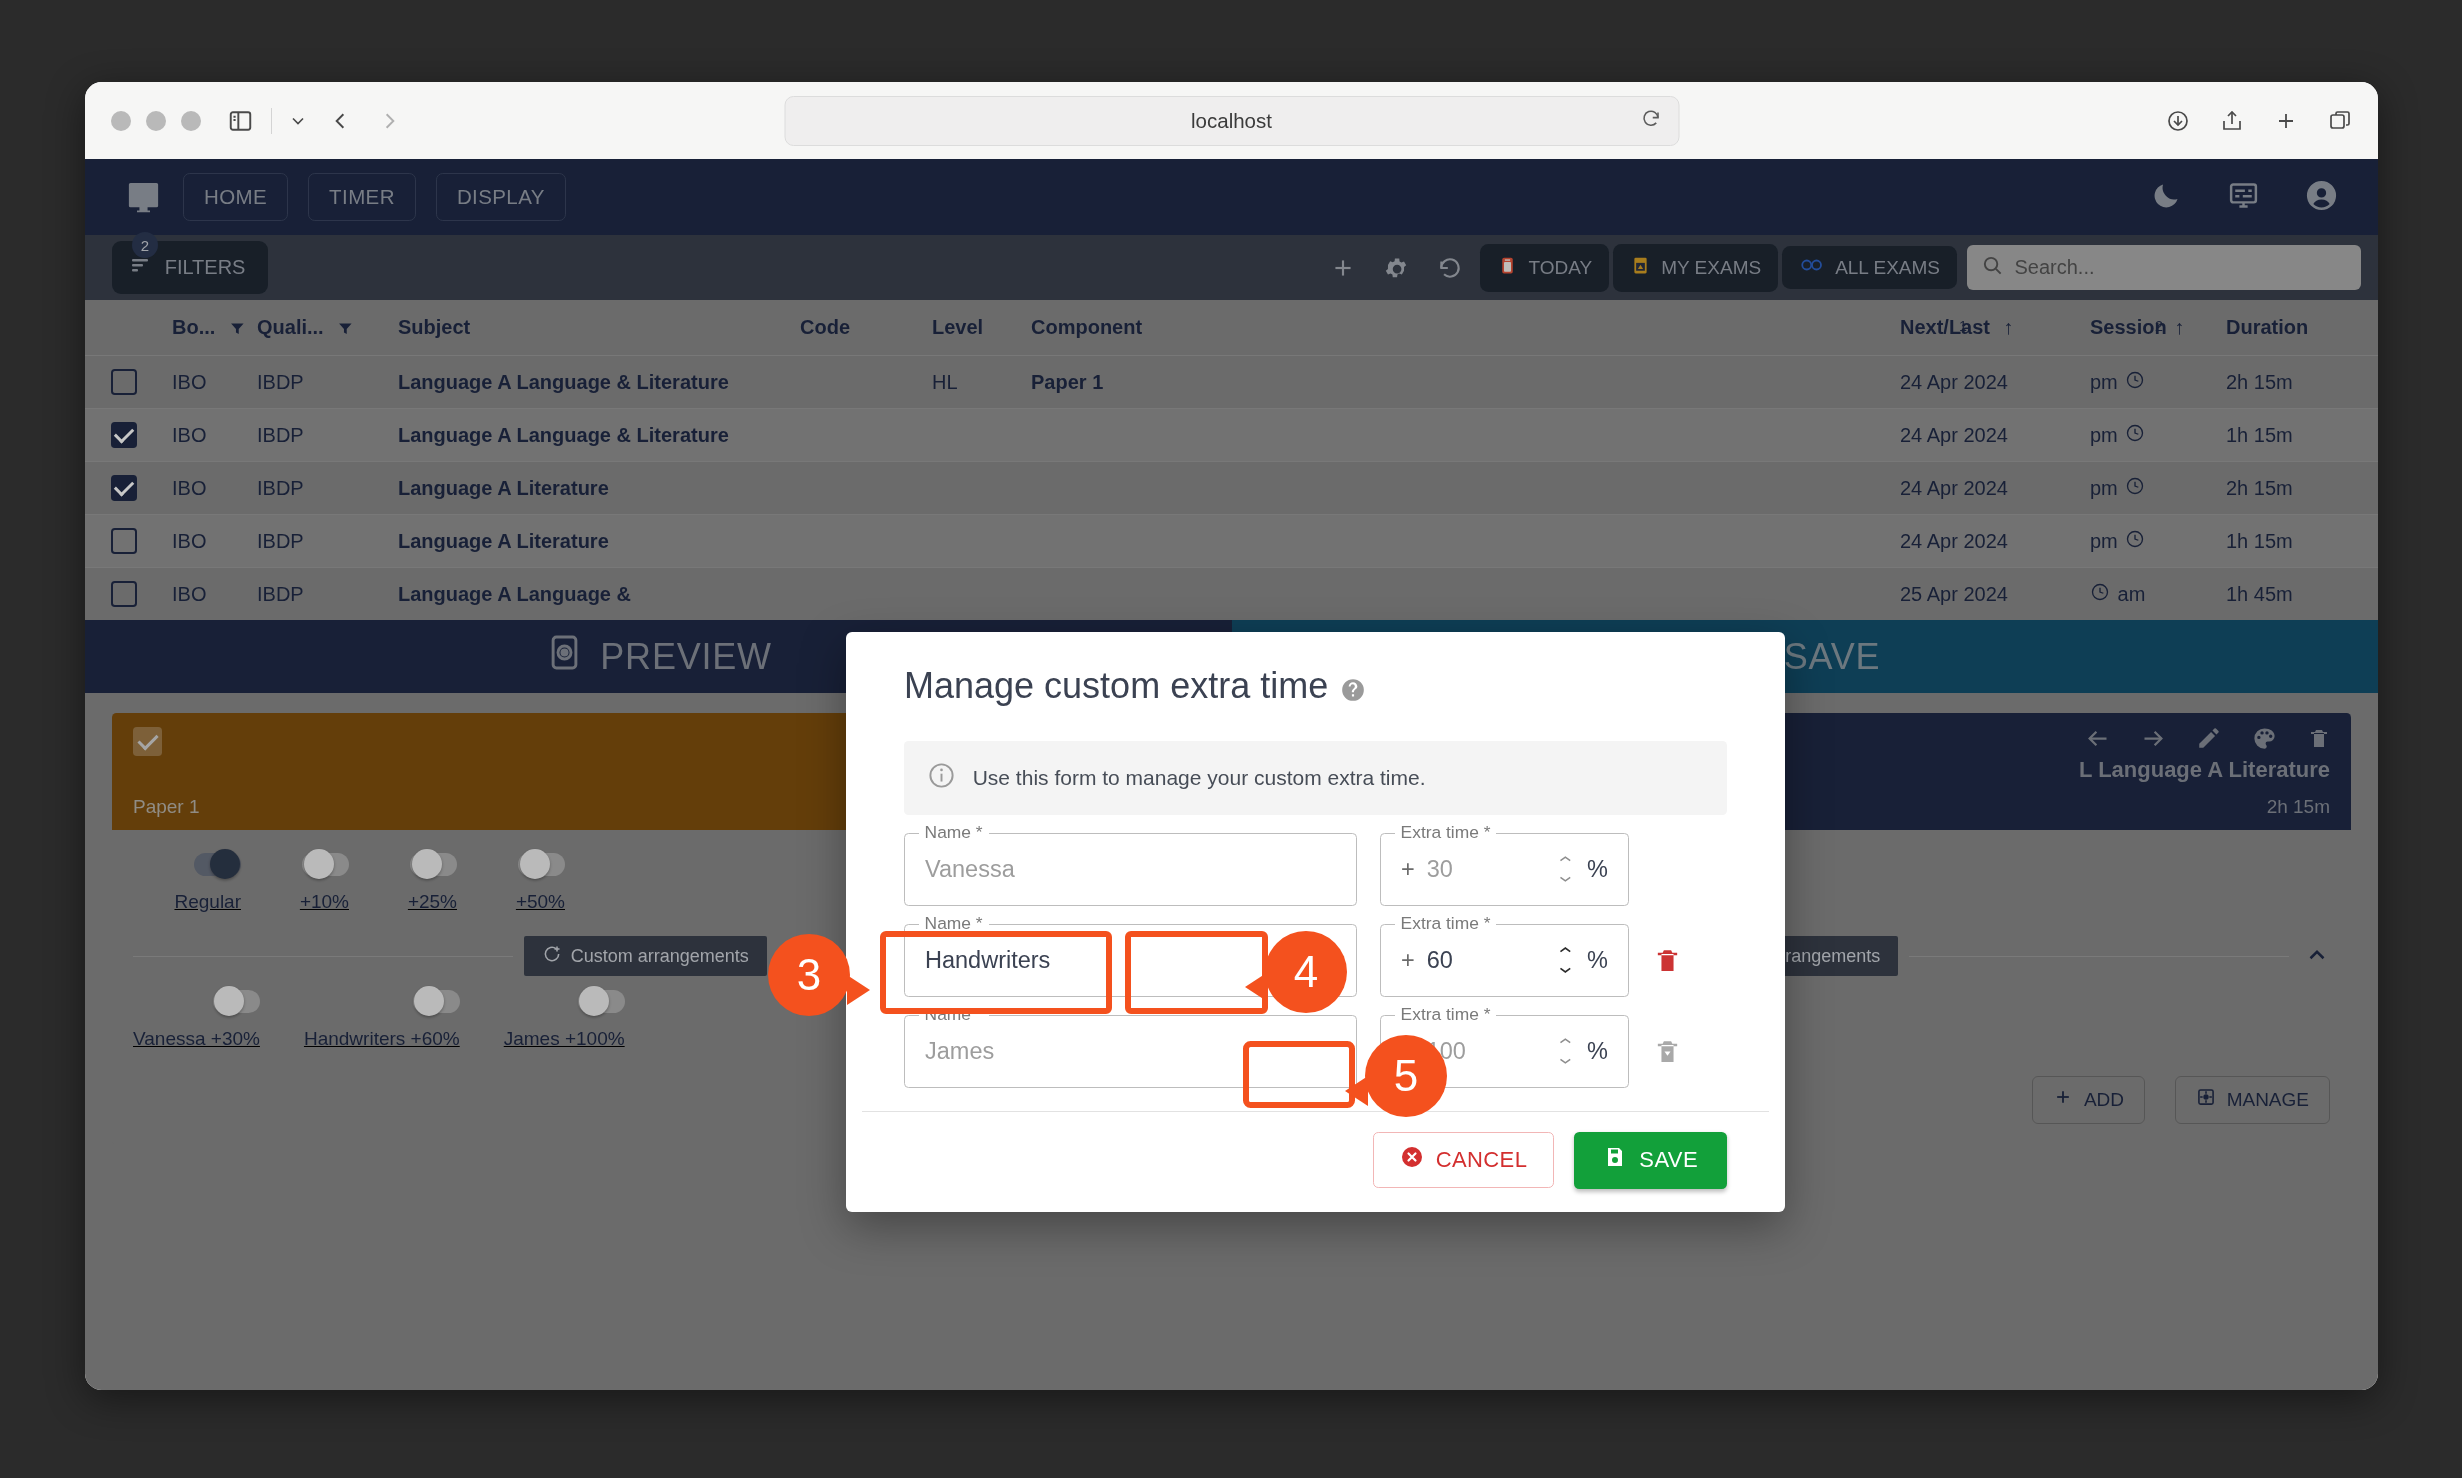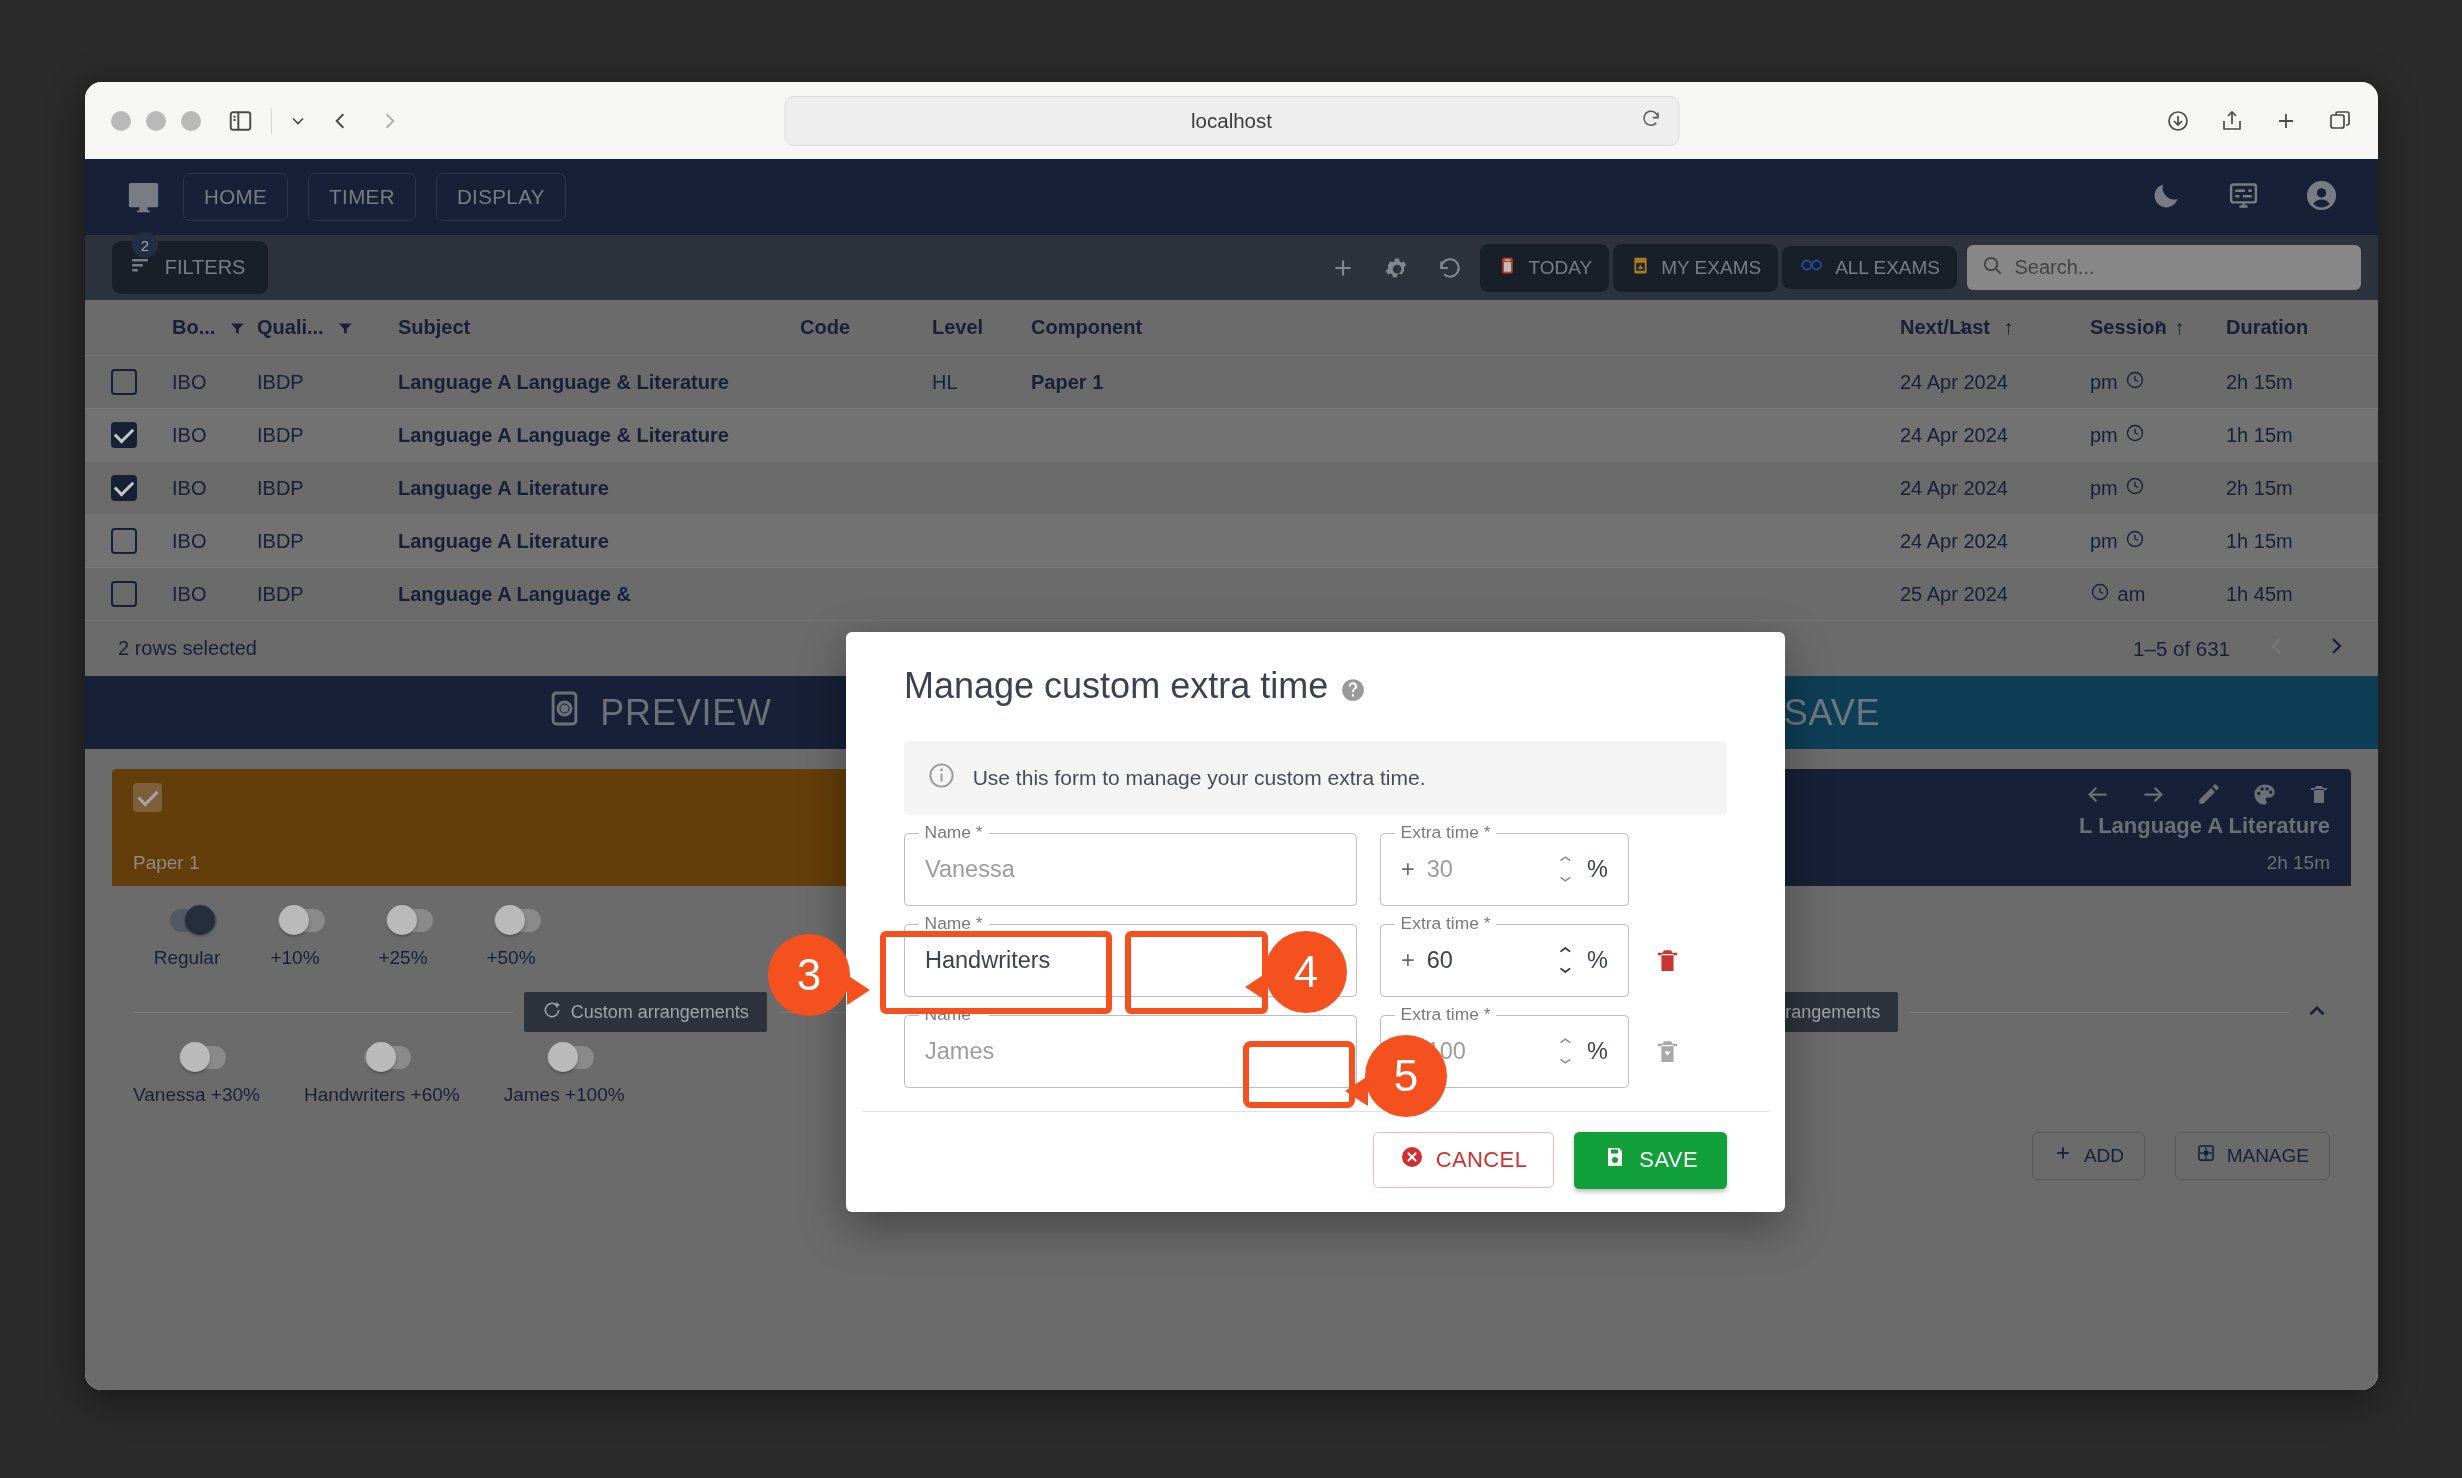--- a/index.html
+++ b/index.html
@@ -217,21 +217,21 @@
   .card-dur {
     position: absolute; right: 21px; bottom: 12px;
     color: #8a8f99; font-size: 19px;
   }
   .card-icons {
     position: absolute; right: 20px; top: 12px;
     display: flex; gap: 29px; color: #8a8f99;
   }
   .card-body { background: #8a8a8a; padding: 23px 21px 20px; position: relative; }
   .toggle-row { display: flex; gap: 0; }
-  .toggle-cell { width: 108px; display: flex; flex-direction: column; align-items: center; }
+  .toggle-cell { width: 108px; display: flex; flex-direction: column; align-items: flex-end; text-decoration: underline; }
   .toggle-cell.wide { width: auto; margin-right: 44px; }
   .switch {
     width: 47px; height: 23px; border-radius: 12px;
     background: #b1b1b1; position: relative; margin-left: 12px;
   }
   .switch::after {
     content: ""; position: absolute; left: 1.5px; top: -3.8px;
     width: 30px; height: 30px; border-radius: 50%;
     background: #efefef; box-shadow: 0 1.5px 3px rgba(0,0,0,.3);
   }
@@ -693,36 +693,20 @@
         <div class="c-sess">
           <span><svg width="20" height="20" viewBox="0 0 24 24" fill="none" stroke="#1f2a47" stroke-width="1.6">
                 <circle cx="12" cy="12" r="9"></circle>
                 <polyline points="12,7 12,12 16,13.5"></polyline>
               </svg></span>
           <span>am</span>
         </div>
         <div class="c-dur">1h 45m</div>
       </div>
 
-      <div class="selbar">
-        <span>2 rows selected</span>
-        <span class="pager">
-          <span>1–5 of 631</span>
-          <span style="color:#9a9a9a">
-            <svg width="24" height="24" viewBox="0 0 24 24" fill="none" stroke="currentColor" stroke-width="2">
-                <polyline points="15 5 8 12 15 19"></polyline>
-              </svg>
-          </span>
-          <span>
-            <svg width="24" height="24" viewBox="0 0 24 24" fill="none" stroke="currentColor" stroke-width="2.4">
-                <polyline points="9 5 16 12 9 19"></polyline>
-              </svg>
-          </span>
-        </span>
-      </div>
     </div>
 
     <div class="band">
       <div class="band-preview">
         <span>
           <svg width="39" height="39" viewBox="0 0 24 24" fill="none" stroke="currentColor" stroke-width="1.8">
             <rect x="5" y="2.5" width="14" height="19" rx="2"></rect>
               <circle cx="12" cy="12" r="4"></circle>
               <circle cx="12" cy="12" r="1.6" fill="currentColor"></circle>
           </svg>

